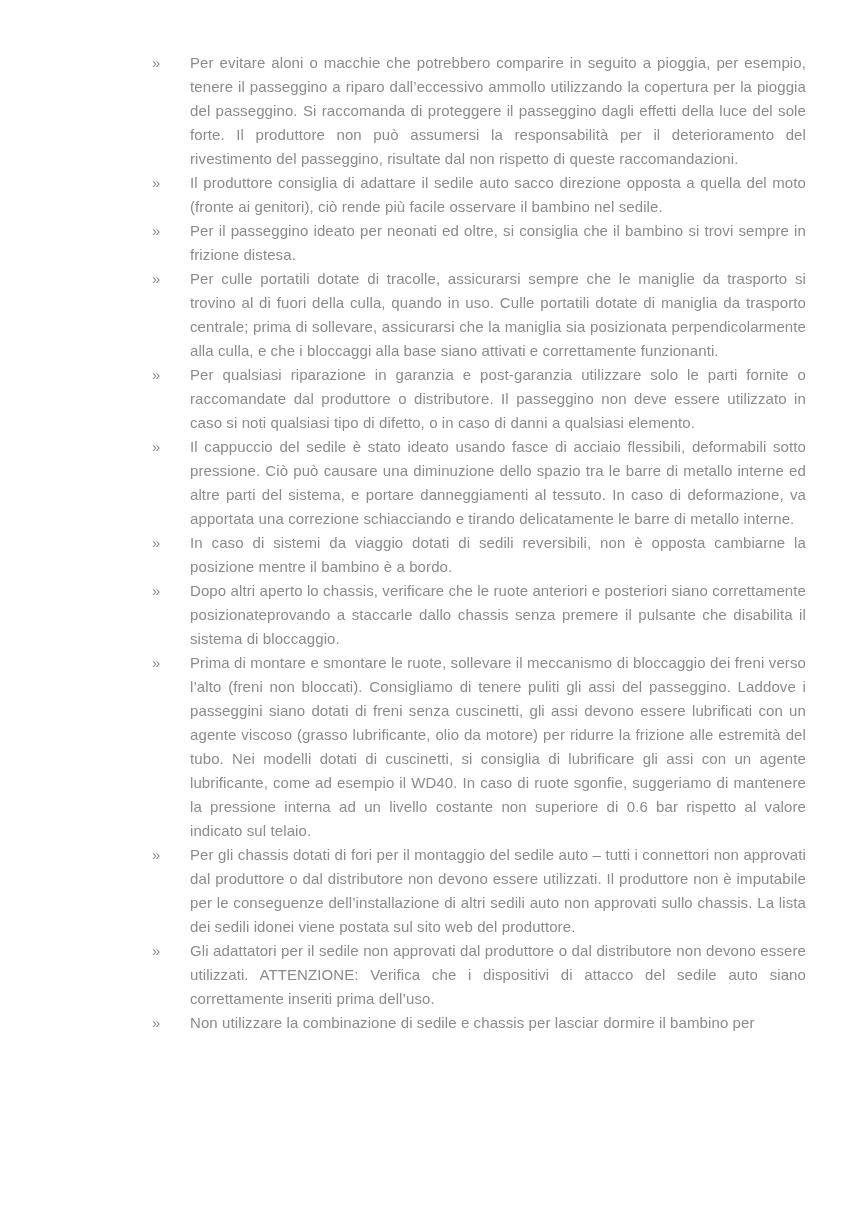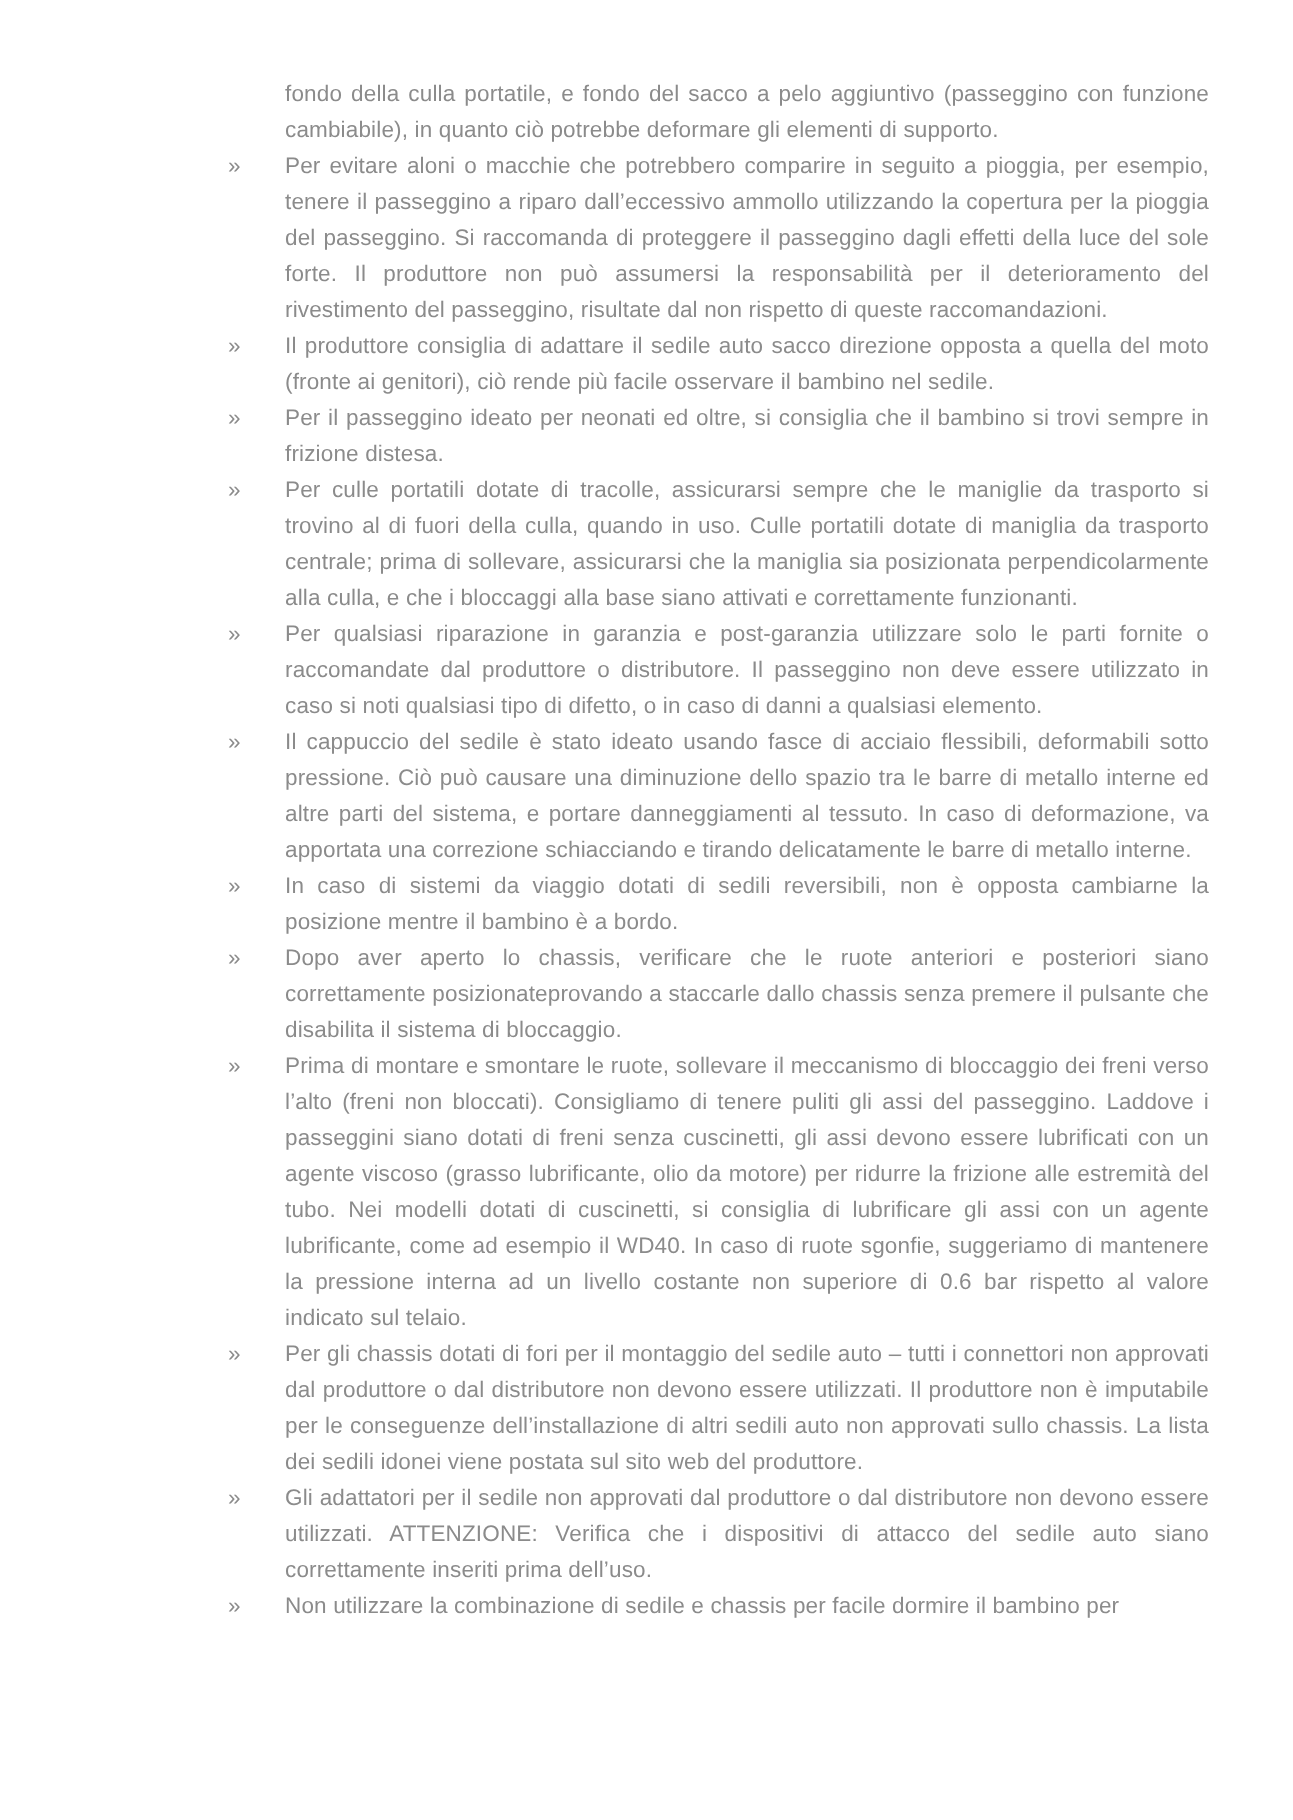--- a/index.html
+++ b/index.html
@@ -39,24 +39,20 @@
     margin: 0;
     text-align: justify;
     text-justify: inter-word;
   }
 </style>
 </head>
 <body style="background: rgb(255, 255, 255);">
 
 <div class="page" style="color: rgb(139, 139, 139);">
   <div id="instruction-list">
-  <div class="item">
-    <span class="marker"></span>
-    <p class="text">fondo della culla portatile, e fondo del sacco a pelo aggiuntivo (passeggino con funzione cambiabile), in quanto ciò potrebbe deformare gli elementi di supporto.</p>
-  </div>
 
   <div class="item">
     <span class="marker">»</span>
     <p class="text">Per evitare aloni o macchie che potrebbero comparire in seguito a pioggia, per esempio, tenere il passeggino a riparo dall’eccessivo ammollo utilizzando la copertura per la pioggia del passeggino. Si raccomanda di proteggere il passeggino dagli effetti della luce del sole forte. Il produttore non può assumersi la responsabilità per il deterioramento del rivestimento del passeggino, risultate dal non rispetto di queste raccomandazioni.</p>
   </div>
 
   <div class="item">
     <span class="marker">»</span>
     <p class="text">Il produttore consiglia di adattare il sedile auto sacco direzione opposta a quella del moto (fronte ai genitori), ciò rende più facile osservare il bambino nel sedile.</p>
   </div>
@@ -81,36 +77,36 @@
     <p class="text">Il cappuccio del sedile è stato ideato usando fasce di acciaio flessibili, deformabili sotto pressione. Ciò può causare una diminuzione dello spazio tra le barre di metallo interne ed altre parti del sistema, e portare danneggiamenti al tessuto. In caso di deformazione, va apportata una correzione schiacciando e tirando delicatamente le barre di metallo interne.</p>
   </div>
 
   <div class="item">
     <span class="marker">»</span>
     <p class="text">In caso di sistemi da viaggio dotati di sedili reversibili, non è opposta cambiarne la posizione mentre il bambino è a bordo.</p>
   </div>
 
   <div class="item">
     <span class="marker">»</span>
-    <p class="text">Dopo aver aperto lo chassis, verificare che le ruote anteriori e posteriori siano correttamente posizionateprovando a staccarle dallo chassis senza premere il pulsante che disabilita il sistema di bloccaggio.</p>
+    <p class="text">Dopo altri aperto lo chassis, verificare che le ruote anteriori e posteriori siano correttamente posizionateprovando a staccarle dallo chassis senza premere il pulsante che disabilita il sistema di bloccaggio.</p>
   </div>
 
   <div class="item">
     <span class="marker">»</span>
     <p class="text">Prima di montare e smontare le ruote, sollevare il meccanismo di bloccaggio dei freni verso l’alto (freni non bloccati). Consigliamo di tenere puliti gli assi del passeggino. Laddove i passeggini siano dotati di freni senza cuscinetti, gli assi devono essere lubrificati con un agente viscoso (grasso lubrificante, olio da motore) per ridurre la frizione alle estremità del tubo. Nei modelli dotati di cuscinetti, si consiglia di lubrificare gli assi con un agente lubrificante, come ad esempio il WD40. In caso di ruote sgonfie, suggeriamo di mantenere la pressione interna ad un livello costante non superiore di 0.6 bar rispetto al valore indicato sul telaio.</p>
   </div>
 
   <div class="item">
     <span class="marker">»</span>
     <p class="text">Per gli chassis dotati di fori per il montaggio del sedile auto – tutti i connettori non approvati dal produttore o dal distributore non devono essere utilizzati. Il produttore non è imputabile per le conseguenze dell’installazione di altri sedili auto non approvati sullo chassis. La lista dei sedili idonei viene postata sul sito web del produttore.</p>
   </div>
 
   <div class="item">
     <span class="marker">»</span>
     <p class="text">Gli adattatori per il sedile non approvati dal produttore o dal distributore non devono essere utilizzati. ATTENZIONE: Verifica che i dispositivi di attacco del sedile auto siano correttamente inseriti prima dell’uso.</p>
   </div>
 
   <div class="item">
     <span class="marker">»</span>
-    <p class="text">Non utilizzare la combinazione di sedile e chassis per facile dormire il bambino per</p>
+    <p class="text">Non utilizzare la combinazione di sedile e chassis per lasciar dormire il bambino per</p>
   </div>
 </div>
 </div>
 
 </body></html>

